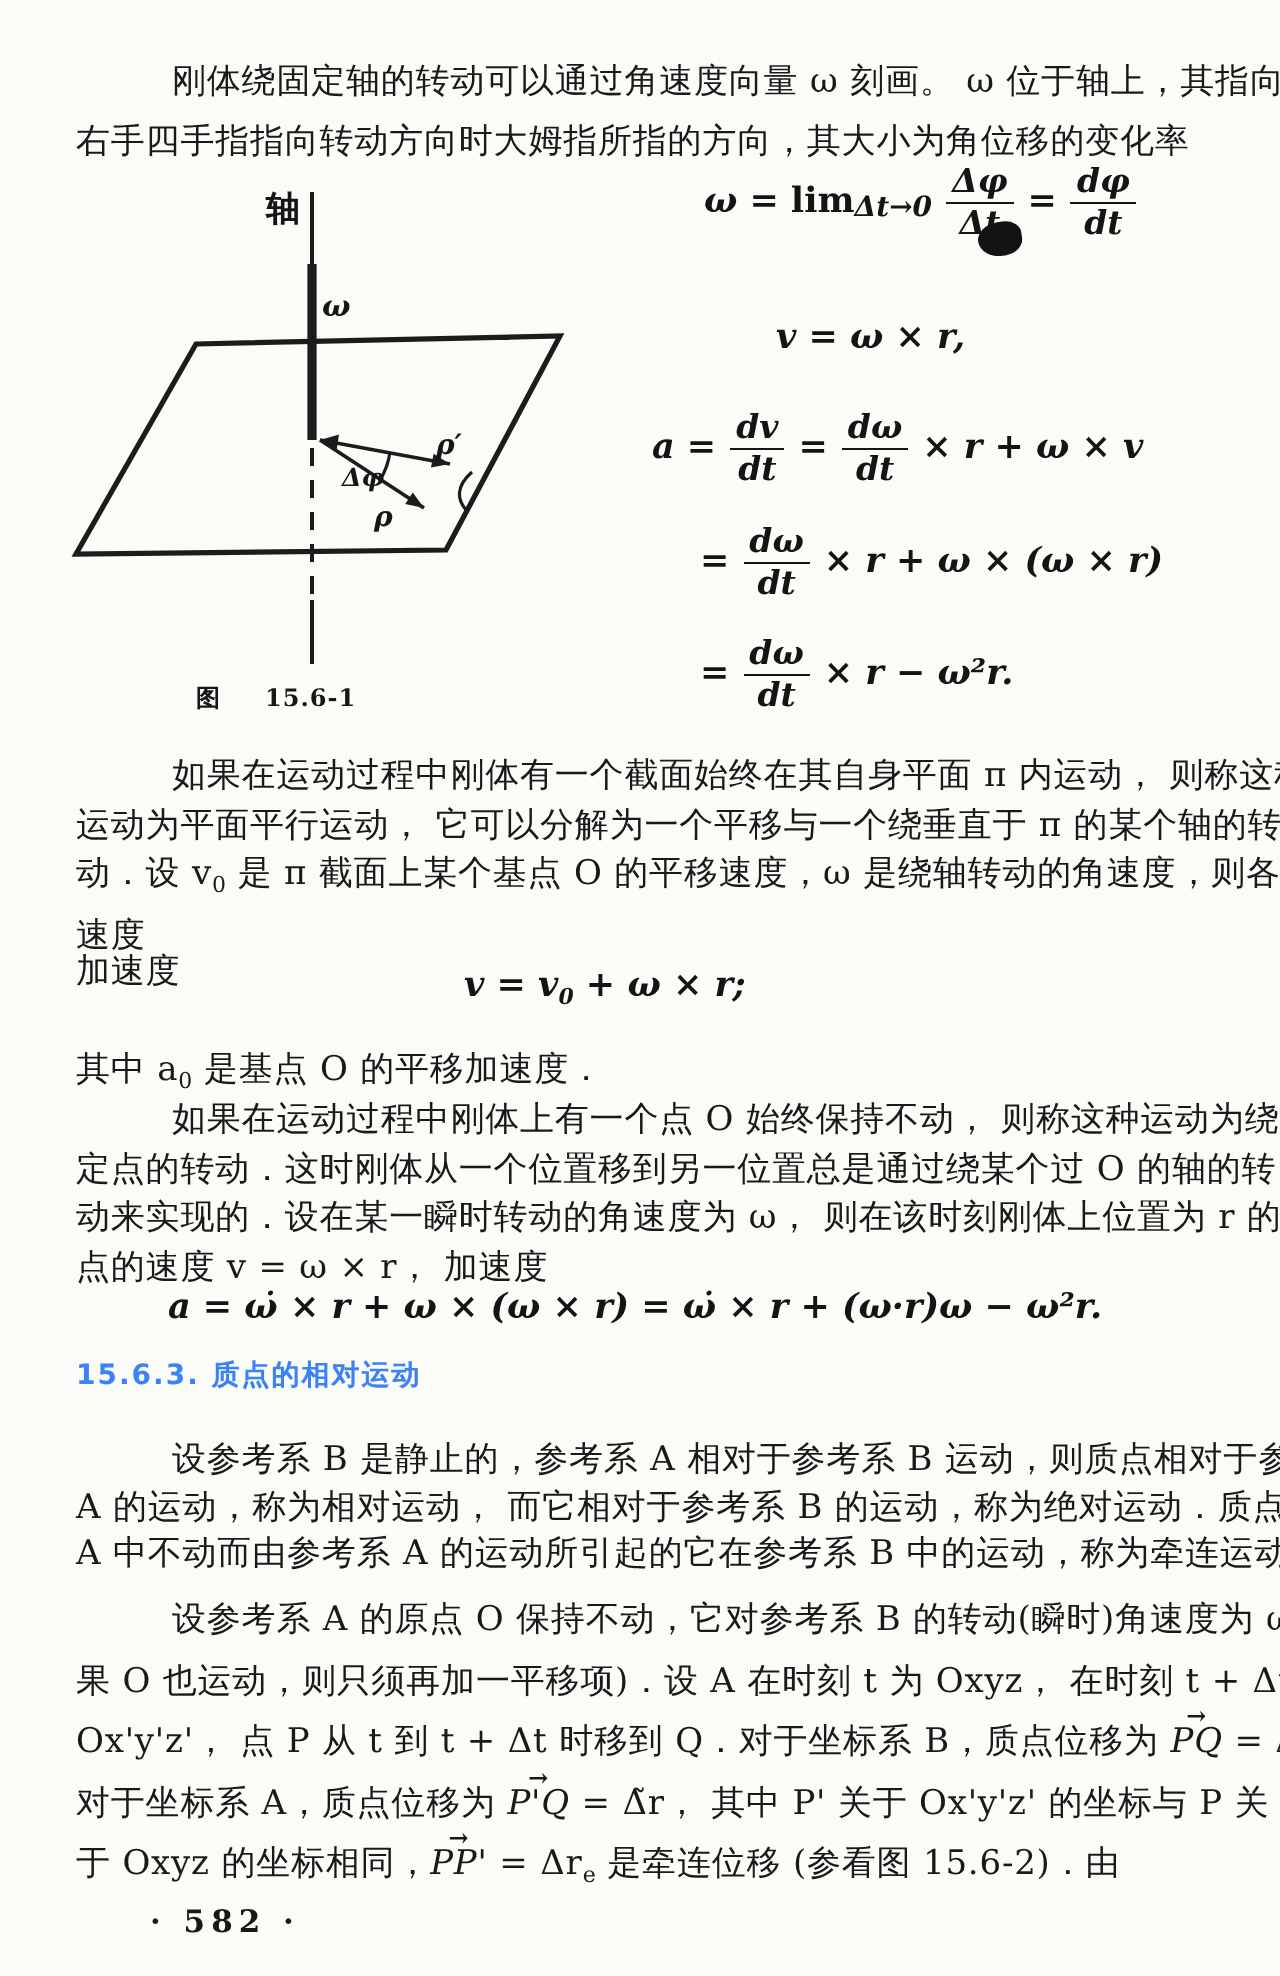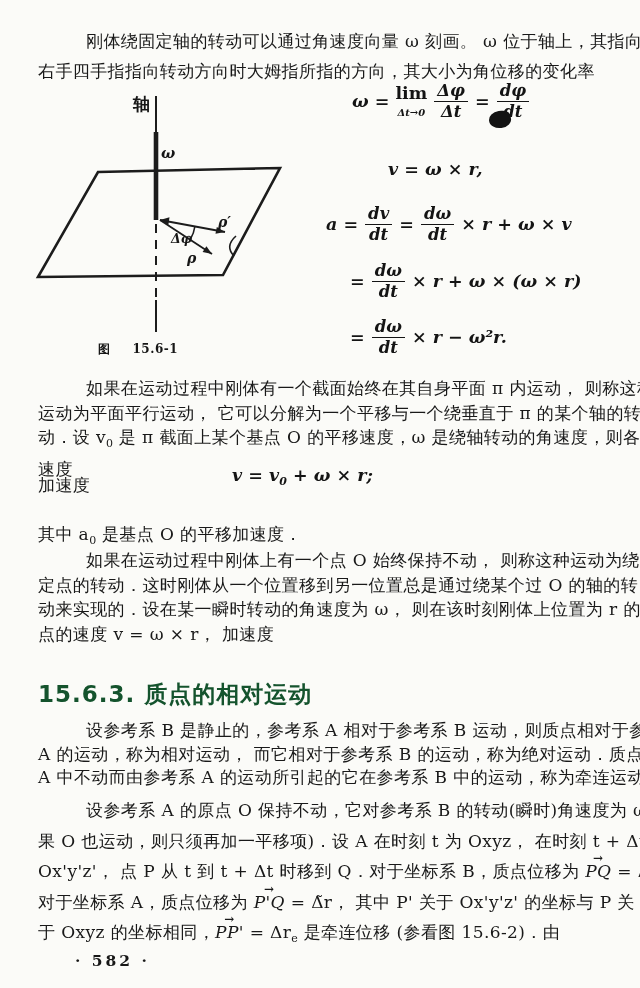--- a/index.html
+++ b/index.html
@@ -19,27 +19,27 @@
     top:-13px; font-size:12px; font-weight:bold; font-style:normal;}
   .eq{
     position:absolute; display:flex; align-items:center; gap:6px;
     font-family:"DejaVu Serif", serif; font-style:italic; font-weight:600;
     font-size:17.5px; color:#141414; white-space:nowrap;
   }
   .frac{display:inline-flex; flex-direction:column; align-items:center;
     line-height:1.08; font-size:16.5px; margin:0 1px;}
   .frac .num{padding:0 3px 1px; border-bottom:1.7px solid #141414;}
   .frac .den{padding-top:1px;}
-  .lim{display:inline-flex; flex-direction:column; align-items:center; line-height:1;}
+  .lim{display:inline-flex; flex-direction:row; align-items:center; line-height:1;}
   .lim .limword{font-style:normal; font-weight:600;}
-  .lim .limsub{font-size:10px; margin-top:5px;}
+  .lim .limsub{font-size:14px; margin-top:5px;}
   .flat-eq{display:inline-block;}
   .section-h{
     position:absolute; font-family:"DejaVu Sans", sans-serif;
-    font-weight:bold; font-size:23px; letter-spacing:1px; color:#14532d;
+    font-weight:bold; font-size:14px; letter-spacing:1px; color:#3b82f6;
   }
   .caption{position:absolute; font-size:12px; letter-spacing:0.5px; font-weight:600;}
   .caption .capnum{margin-left:22px; font-weight:600;}
   .blob{
     position:absolute; left:489px; top:111px; width:22px; height:17px;
     background:#131313; border-radius:58% 46% 52% 60%; transform:rotate(-8deg);
     box-shadow:24px 4px 0 -9px #131313;
   }
   .pagenum{position:absolute; left:36px; top:951px; font-size:15.5px;
     letter-spacing:3px; font-weight:600;margin-left:39px;}
@@ -140,31 +140,34 @@
   <div class="caption" style="left:98px; top:341px;">
     <span>图</span><span class="capnum">15.6-1</span>
   </div>
 
   <div class="para" style="left:38px; top:376px; line-height:24.5px;">
     <div class="ln indent">如果在运动过程中刚体有一个截面始终在其自身平面 π 内运动， 则称这种</div>
     <div class="ln"><span>运动为</span><span class="b">平面平行运动</span><span>， 它可以分解为一个平移与一个绕垂直于 π 的某个轴的转</span></div>
     <div class="ln"><span>动．设 v</span><span class="sub">0</span><span> 是 π 截面上某个基点 O 的平移速度，ω 是绕轴转动的角速度，则各点的</span></div>
     <div class="ln">速度</div>
   </div>
-  <div class="eq" style="left:232px; top:465px;justify-content:center;">
+  <div class="eq" style="left:232px; top:483px;justify-content:center;">
     <span class="flat-eq"><span>v = v</span><span class="sub">0</span><span> + ω × r;</span></span>
   </div>
   <div class="abs ln" style="left:38px; top:474px;">加速度</div>
   <div class="abs ln" style="left:38px; top:523px;text-align:center;"><span>其中 a</span><span class="sub">0</span><span> 是基点 O 的平移加速度．</span></div>
 
   <div class="para" style="left:38px; top:548px; line-height:24.5px;">
     <div class="ln indent"><span>如果在运动过程中刚体上有一个点 O 始终保持不动， 则称这种运动为</span><span class="b">绕固</span></div>
     <div class="ln"><span class="b">定点的转动</span><span>．这时刚体从一个位置移到另一位置总是通过绕某个过 O 的轴的转</span></div>
     <div class="ln">动来实现的．设在某一瞬时转动的角速度为 ω， 则在该时刻刚体上位置为 r 的</div>
     <div class="ln">点的速度 v = ω × r， 加速度</div>
+  </div>
+  <div class="eq" style="left:84px; top:644px;">
+    <span class="flat-eq">a = ω̇ × r + ω × (ω × r) = ω̇ × r + (ω·r)ω − ω²r.</span>
   </div>
 
   <div class="section-h" style="left:38px; top:679px;">15.6.3. 质点的相对运动</div>
 
   <div class="para" style="left:38px; top:719px; line-height:23.5px;">
     <div class="ln indent">设参考系 B 是静止的，参考系 A 相对于参考系 B 运动，则质点相对于参考系</div>
     <div class="ln"><span>A 的运动，称为</span><span class="b">相对运动</span><span>， 而它相对于参考系 B 的运动，称为</span><span class="b">绝对运动</span><span>．质点在</span></div>
     <div class="ln"><span>A 中不动而由参考系 A 的运动所引起的它在参考系 B 中的运动，称为</span><span class="b">牵连运动</span></div>
   </div>
 

